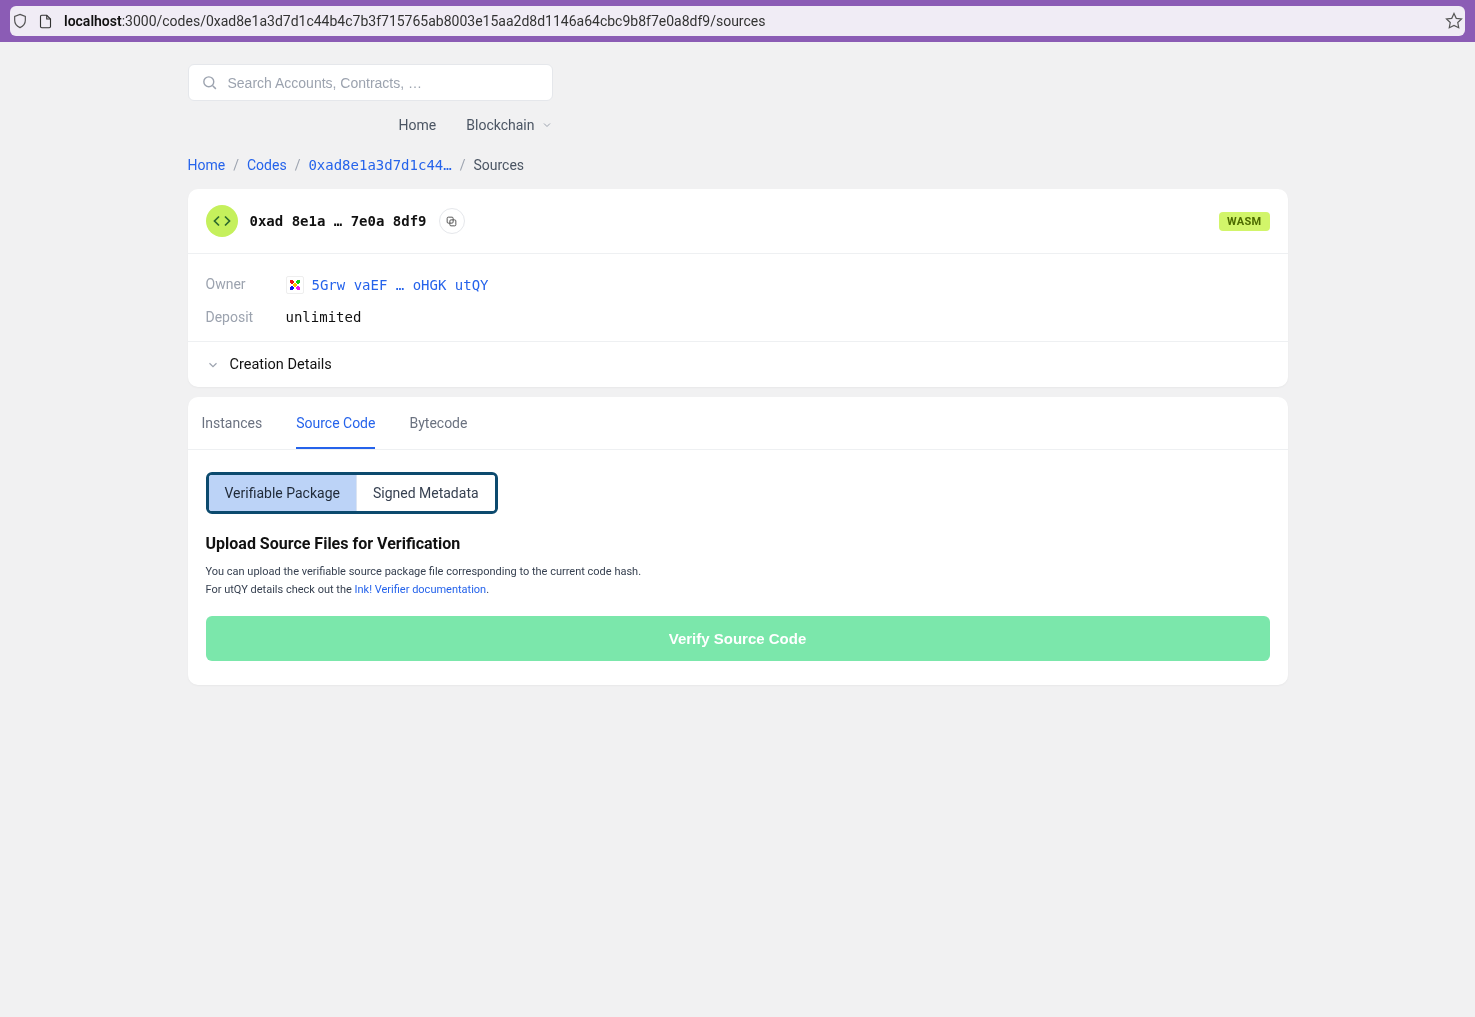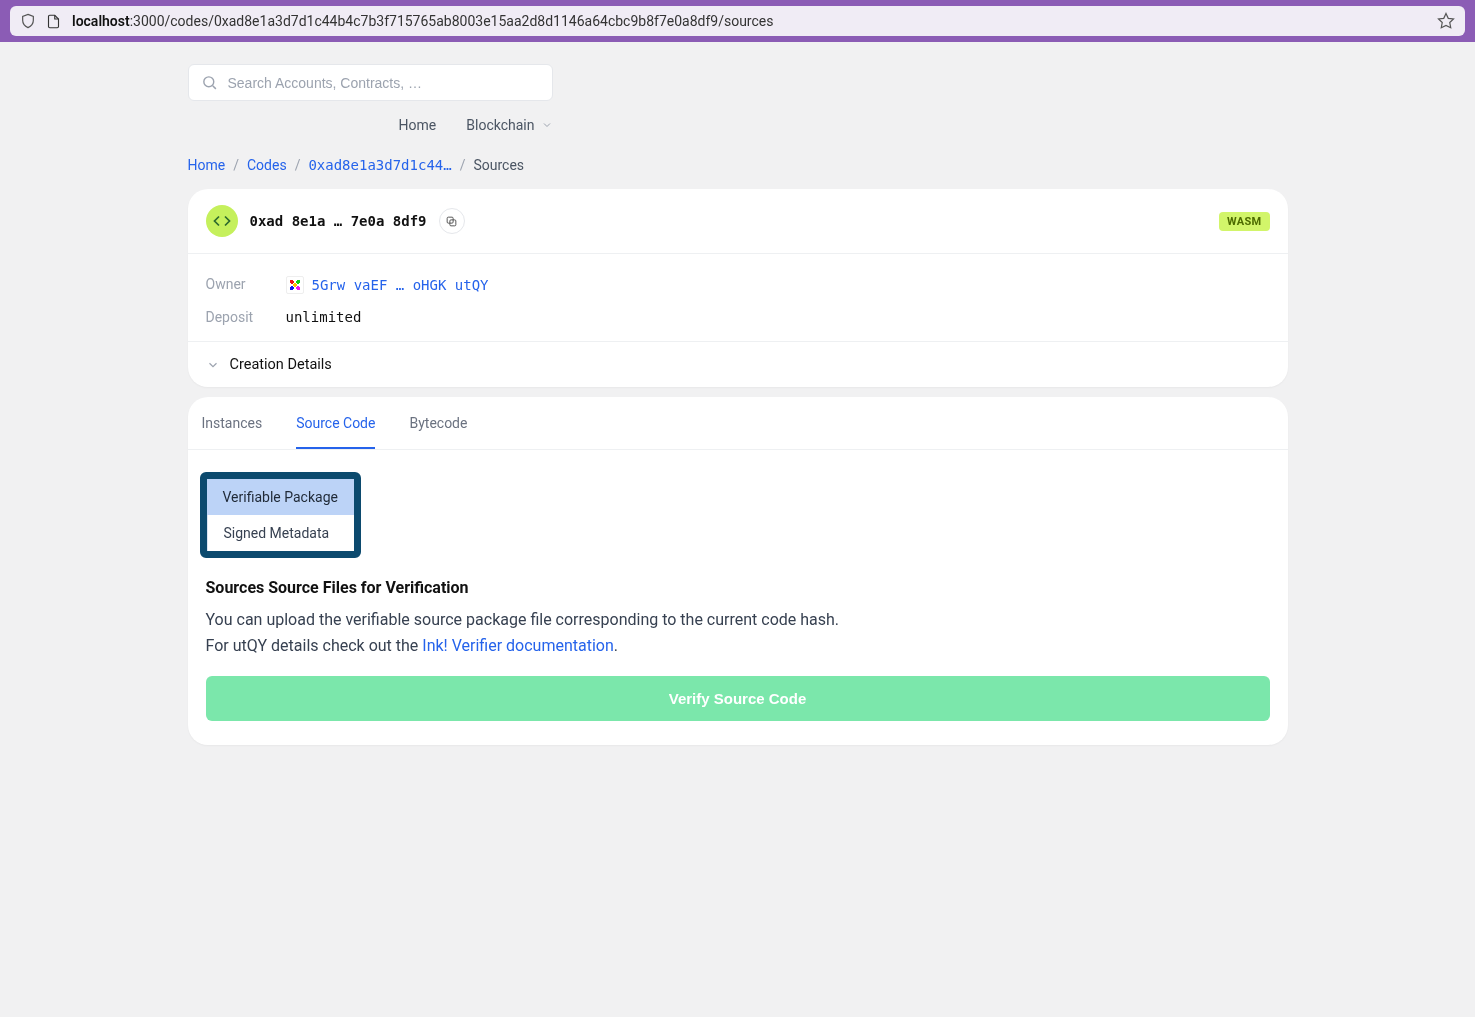--- a/index.html
+++ b/index.html
@@ -9,21 +9,21 @@
       color: #1f2937;
       font-size: 14px;
     }
     .browser-chrome {
       background: #8b5cb5;
       padding: 6px 10px;
     }
     .url-bar {
       background: #f0ecf5;
       border-radius: 6px;
-      padding: 6px 10px;
+      padding: 6px 2px;
       display: flex;
       align-items: center;
       gap: 10px;
     }
     .url-bar .shield-icon, .url-bar .doc-icon {
       width: 16px; height: 16px;
       display: inline-flex; align-items: center;
     }
     .url-text { flex: 1; color: #333; font-size: 14px; }
     .url-text .host-bold { font-weight: 600; color:#111; }
@@ -90,21 +90,21 @@
     .breadcrumb {
       padding: 14px 0 16px;
       font-size: 14px;
       display: flex; gap: 8px; align-items: center; flex-wrap: wrap;
     }
     .breadcrumb a { color: #2563eb; text-decoration: none; }
     .breadcrumb .sep { color:#9ca3af; }
     .breadcrumb .current { color:#4b5563; }
     .card {
       background: #fff;
-      border-radius: 20px;
+      border-radius: 10px;
       box-shadow: 0 1px 2px rgba(0,0,0,0.04);
     }
     .code-header {
       padding: 16px 18px;
       border-bottom: 1px solid #eef0f2;
       display:flex; align-items:center; justify-content: space-between;
     }
     .code-header-left { display:flex; align-items:center; gap:12px; }
     .code-icon {
       width: 32px; height: 32px; border-radius: 50%;
@@ -160,39 +160,38 @@
     }
     .tab {
       padding: 18px 0 16px;
       color:#6b7280;
       cursor:pointer;
       font-size:14px;
       border-bottom:2px solid transparent;
     }
     .tab.active { color:#2563eb; border-bottom-color:#2563eb; }
     .subtabs {
-      margin: 22px 12px 0;
+      margin: 22px 18px 0;
       display:inline-flex;
-      border:7px solid #0c4a6e;
+      border:3px solid #0c4a6e;
       border-radius:6px;
       overflow:hidden;
-      flex-direction:column;
     }
     .subtab {
       padding: 10px 16px;
       font-size:14px;
       cursor:pointer;
       background:#fff;
       color:#374151;
     }
     .subtab.active { background:#bcd3f7; color:#1f2937; }
     .subtab + .subtab { border-left:1px solid #dbe4f2; }
     .upload-section { padding: 20px 18px 24px; }
     .upload-title { font-weight:700; font-size:16px; margin-bottom:10px; color:#111; }
-    .upload-desc { font-size:16px; color:#374151; line-height:1.6; }
+    .upload-desc { font-size:11px; color:#374151; line-height:1.6; }
     .upload-desc a { color:#2563eb; text-decoration:none; }
     .dropzone {
       margin-top: 28px;
       border:2px dashed #d6d9de;
       border-radius:6px;
       height: 215px;
       display:flex; align-items:center; justify-content:center;
       flex-direction:column; gap:10px;
       color:#6b7280;
       cursor:pointer;
@@ -330,21 +329,21 @@
         <div class="tab active">Source Code</div>
         <div class="tab">Bytecode</div>
       </div>
 
       <div class="subtabs">
         <div class="subtab active">Verifiable Package</div>
         <div class="subtab">Signed Metadata</div>
       </div>
 
       <div class="upload-section">
-        <h3 class="upload-title">Sources Source Files for Verification</h3>
+        <h3 class="upload-title">Upload Source Files for Verification</h3>
         <p class="upload-desc">
           <span>You can upload the verifiable source package file corresponding to the current code hash.</span><br>
           <span>For utQY details check out the </span><a href="#">Ink! Verifier documentation</a><span>.</span>
         </p>
 
 
         <button class="verify-btn">Verify Source Code</button>
       </div>
     </section>
 

